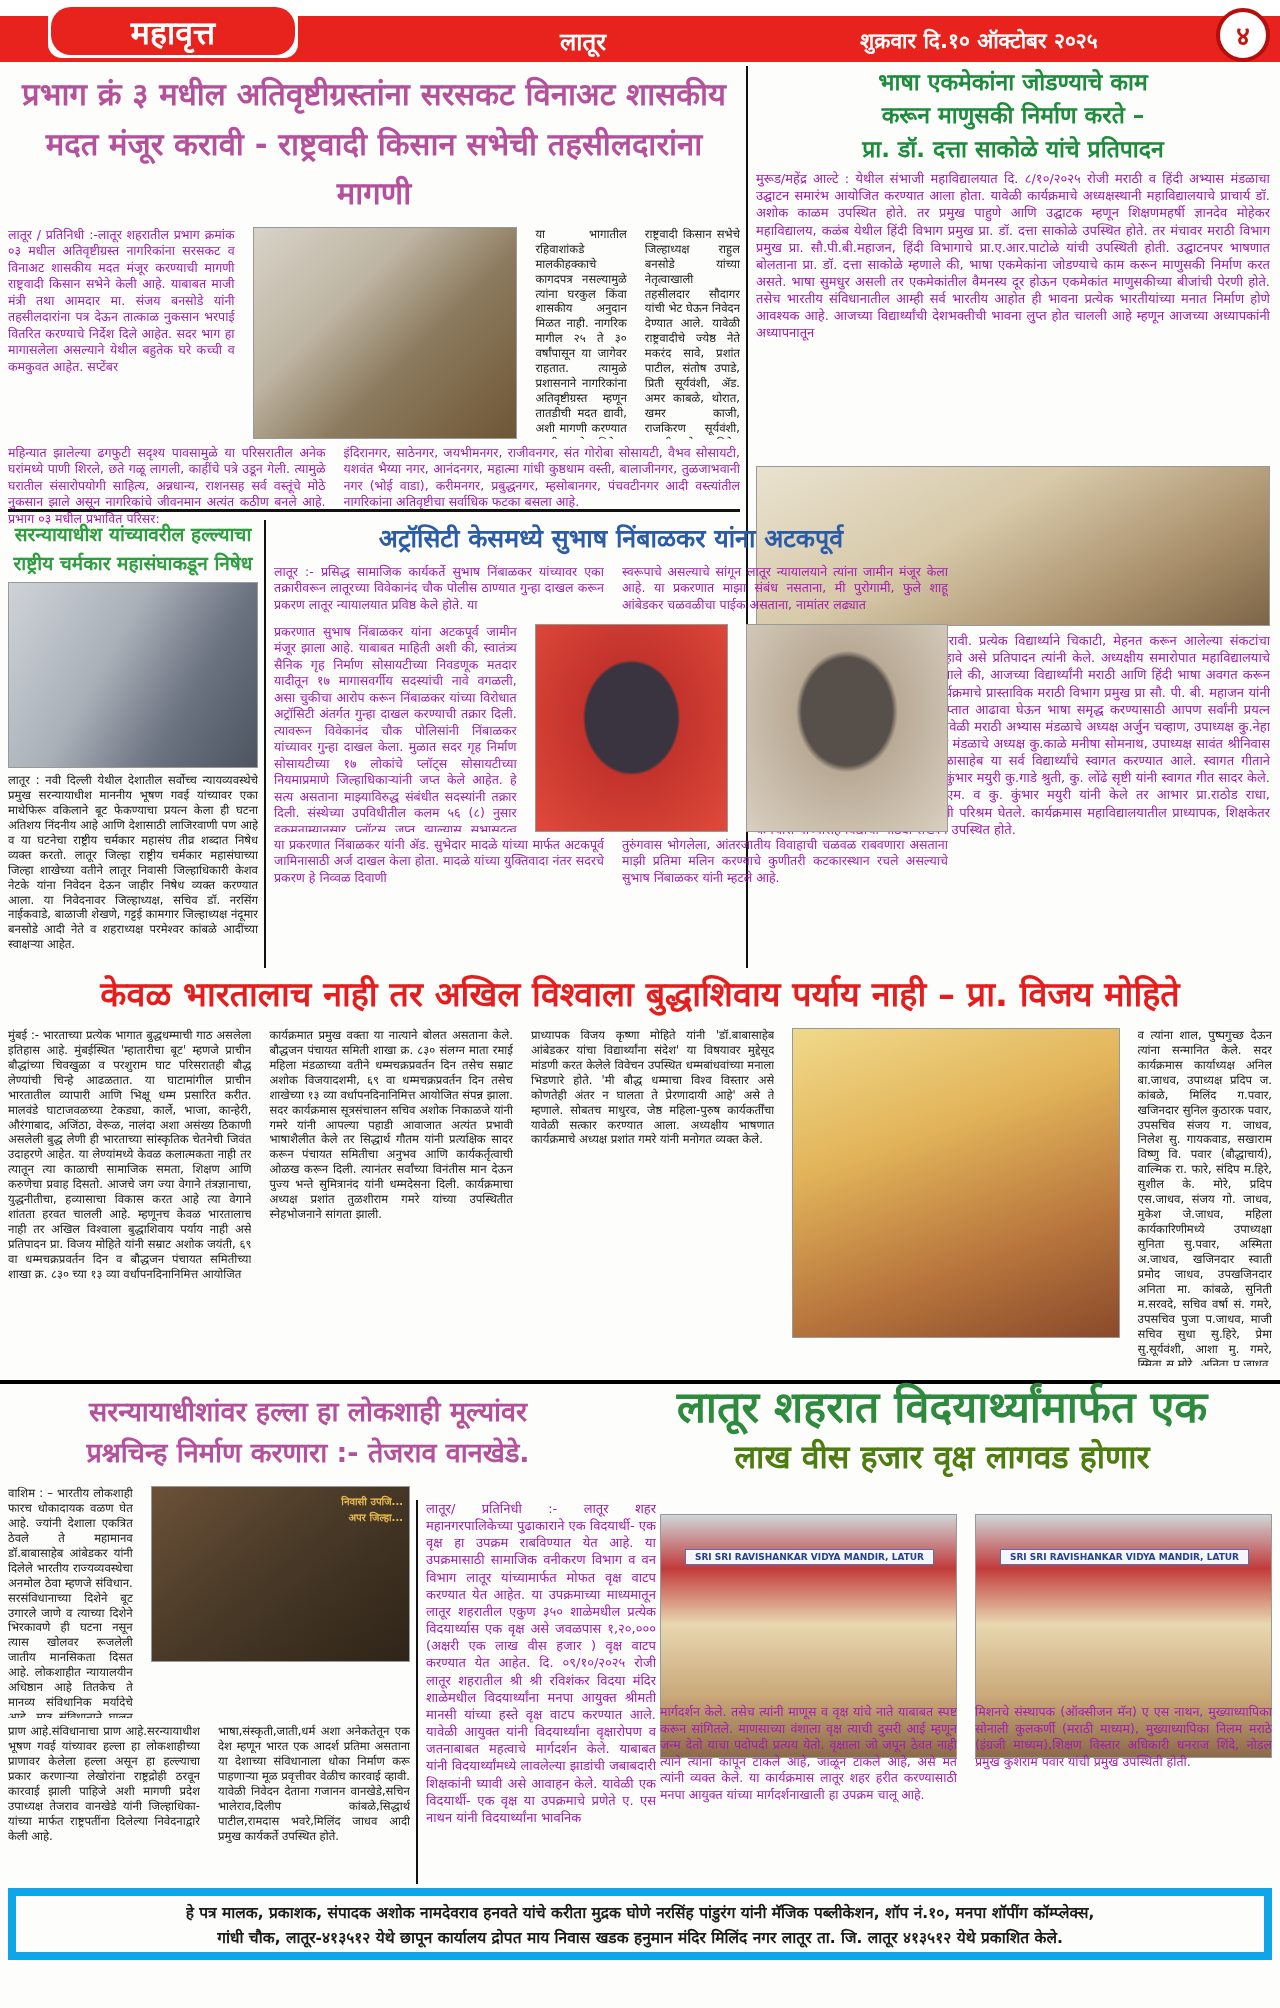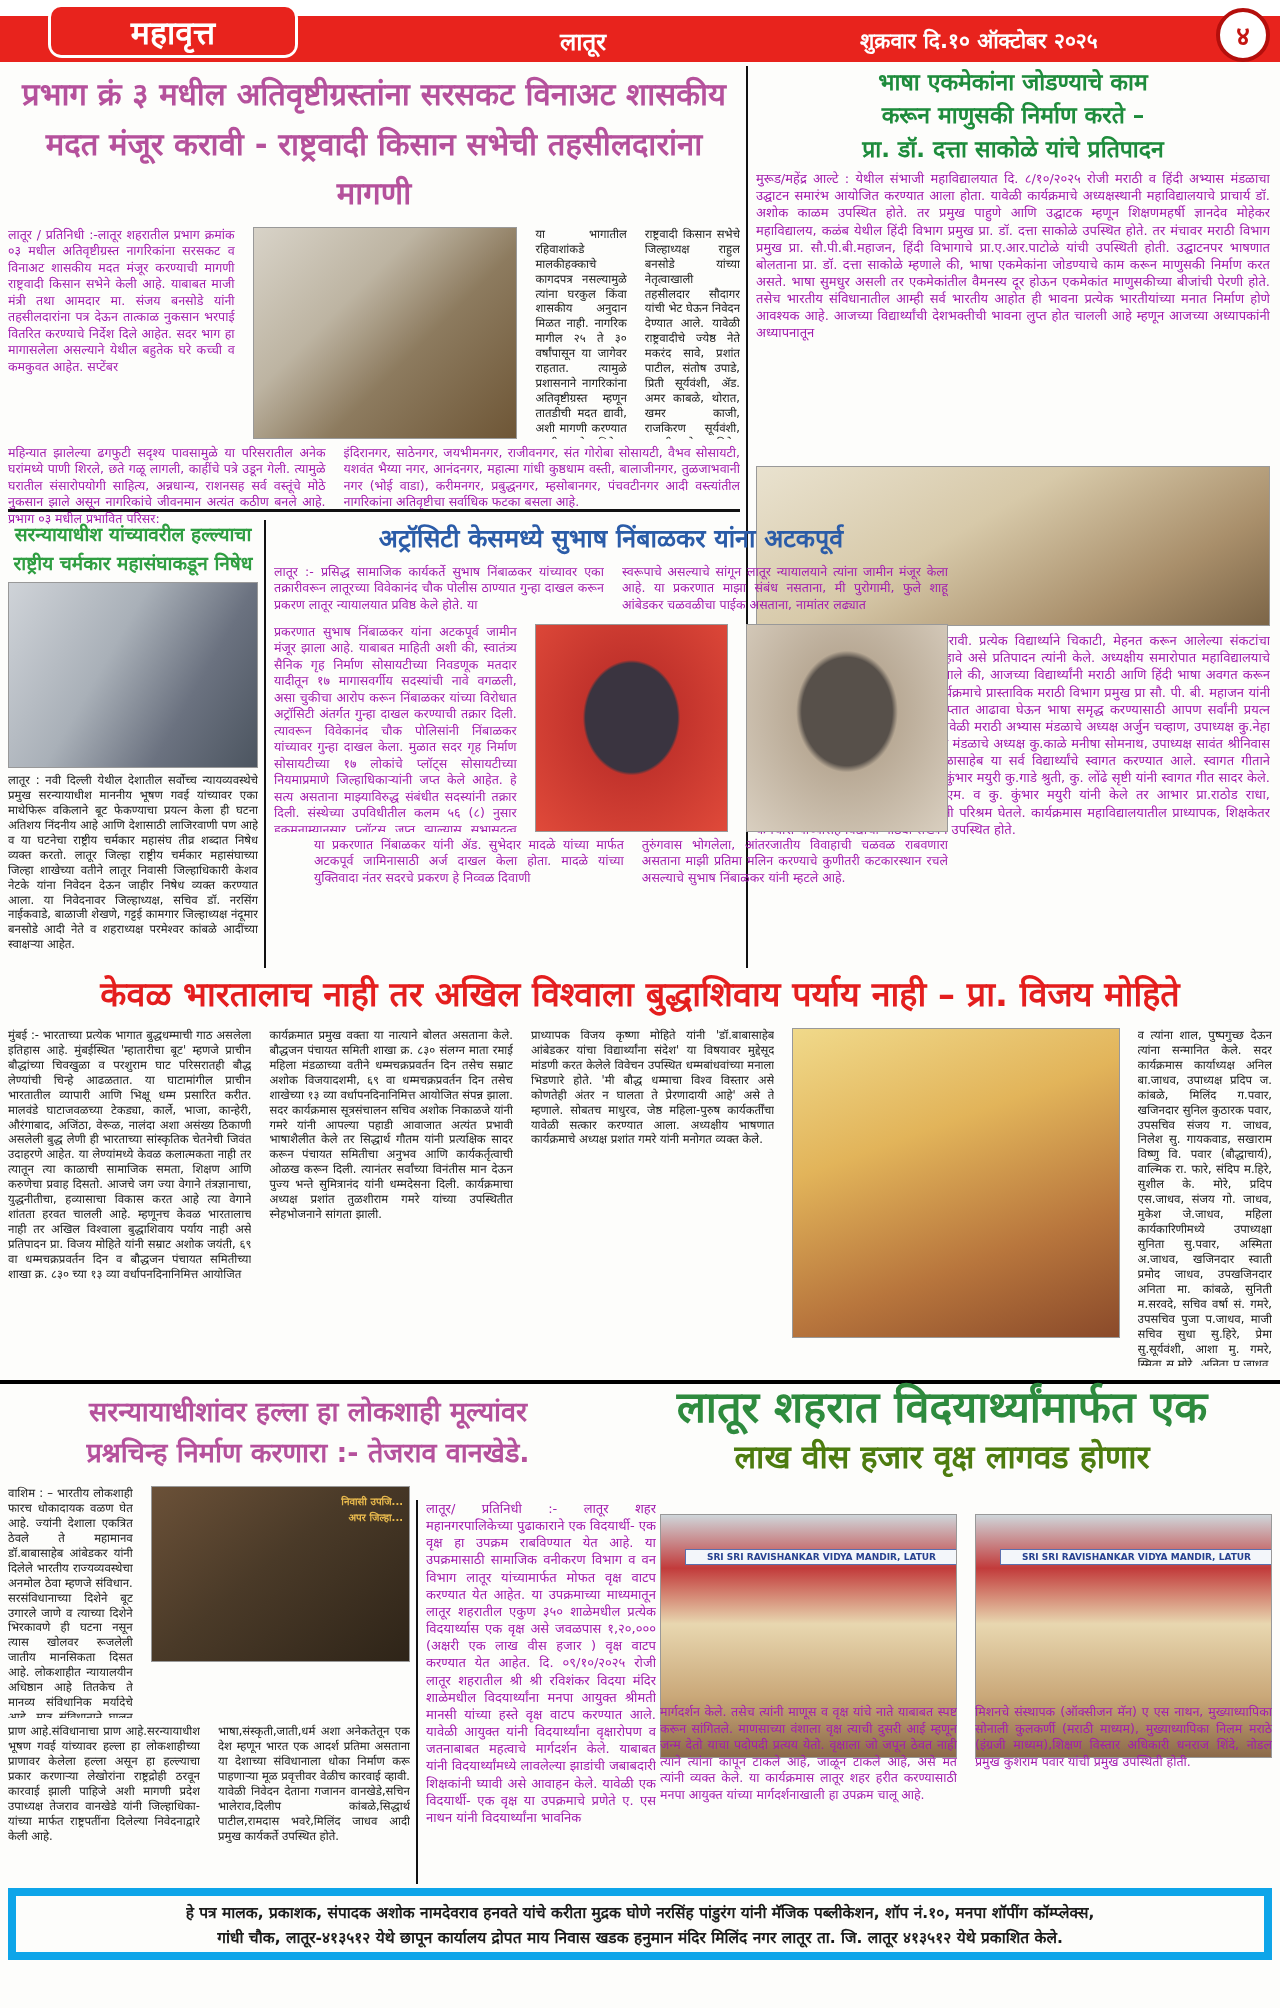--- a/index.html
+++ b/index.html
@@ -2,41 +2,41 @@
 <html><head>
 <meta charset="utf-8">
 <style>
   html,body{margin:0;padding:0;background:#e9e7e2;}
   #page{position:relative;width:1280px;height:2008px;background:#fdfdfb;margin:0 auto;
         font-family:"DejaVu Sans","Liberation Sans",sans-serif;color:#1c1c1c;overflow:hidden;}
   
   #masthead{position:absolute;left:0;top:0;width:1280px;height:62px;background:#e8231d;}
   #masthead:before{content:"";position:absolute;left:0;top:0;width:1280px;height:16px;background:#ffffff;}
   .logo-wrap{position:absolute;left:48px;top:4px;width:250px;height:54px;background:#ffffff;border-radius:14px;padding:3px;box-sizing:border-box;}
-  .logo-inner{width:100%;height:100%;background:#e8231d;border-radius:10px;display:flex;align-items:center;justify-content:center;
+  .logo-inner{width:100%;height:100%;background:#e8231d;border-radius:20px;display:flex;align-items:center;justify-content:center;
               color:#fff;font-weight:bold;font-size:32px;}
   .mast-city{position:absolute;left:560px;top:24px;color:#fff;font-weight:bold;font-size:24px;}
   .mast-date{position:absolute;left:860px;top:26px;color:#fff;font-weight:bold;font-size:21px;}
   .page-circle{position:absolute;right:10px;top:8px;width:46px;height:46px;border-radius:50%;background:#fff;border:4px solid #b40f0c;
                display:flex;align-items:center;justify-content:center;color:#c41511;font-weight:bold;font-size:26px;}
   
   .hl{font-weight:bold;text-align:center;overflow:hidden;}
   .body-txt{font-size:12.5px;line-height:1.32;text-align:justify;overflow:hidden;color:#a21caf;}
   .small-txt{font-size:11.5px;line-height:1.3;text-align:justify;overflow:hidden;color:#222;}
   .photo{position:relative;overflow:hidden;border:1px solid #999;box-sizing:border-box;}
   .ph-office{background:linear-gradient(135deg,#d8d3c8 0%,#bdb4a2 35%,#8d7b5f 60%,#6e5636 100%);}
   .ph-meeting{background:linear-gradient(120deg,#cfd3d8 0%,#a9b0b8 40%,#6b7280 70%,#4c5560 100%);}
   .ph-class{background:linear-gradient(150deg,#e9e2cf 0%,#d7c9a9 40%,#a98f6b 75%,#7c6547 100%);}
   .ph-portrait-red{background:radial-gradient(ellipse at 50% 45%,#3a3440 0%,#3a3440 34%,#c2332c 36%,#e04a3a 100%);}
   .ph-portrait-grey{background:radial-gradient(ellipse at 50% 42%,#57504a 0%,#57504a 32%,#b9aa96 36%,#d9cfc0 100%);}
   .ph-hall{background:linear-gradient(160deg,#f0d98a 0%,#e2b45a 35%,#b8763d 70%,#8a4a2a 100%);}
   .ph-office2{background:linear-gradient(140deg,#6b5138 0%,#4a3a28 45%,#2e2418 100%);}
   .ph-school{background:linear-gradient(180deg,#cfd6da 0%,#c23b3b 22%,#e8d7b0 45%,#caa879 75%,#8c6a4a 100%);}
   .banner-strip{position:absolute;left:8%;top:14%;width:84%;background:#f3f6fa;border:1px solid #5b6fae;
-                color:#27418f;font-weight:bold;font-size:9px;text-align:center;padding:2px 12px;}
+                color:#27418f;font-weight:bold;font-size:9px;text-align:center;padding:2px 0;}
   .watermark{position:absolute;right:6px;top:8px;color:#e8b94d;font-size:10px;font-weight:bold;text-align:right;line-height:1.4;}
   .vline-left{border-left:2px solid #111;}
   .row{display:flex;gap:18px;}
 </style>
 </head>
 <body>
 
 <div id="page">
 
   <div id="masthead">
@@ -83,21 +83,21 @@
     <div class="hl" style="color:#2b5ca8;font-size:25px;line-height:1.5;">अट्रॉसिटी केसमध्ये सुभाष निंबाळकर यांना अटकपूर्व</div>
     <div class="row" style="margin-top:6px;height:56px;">
       <div class="body-txt" style="width:334px;height:56px;">लातूर :- प्रसिद्ध सामाजिक कार्यकर्ते सुभाष निंबाळकर यांच्यावर एका तक्रारीवरून लातूरच्या विवेकानंद चौक पोलीस ठाण्यात गुन्हा दाखल करून प्रकरण लातूर न्यायालयात प्रविष्ठ केले होते. या</div>
       <div class="body-txt" style="width:330px;height:56px;">स्वरूपाचे असल्याचे सांगून लातूर न्यायालयाने त्यांना जामीन मंजूर केला आहे. या प्रकरणात माझा संबंध नसताना, मी पुरोगामी, फुले शाहू आंबेडकर चळवळीचा पाईक असताना, नामांतर लढ्यात</div>
     </div>
     <div class="row" style="margin-top:4px;height:208px;">
       <div class="body-txt" style="width:248px;height:208px;">प्रकरणात सुभाष निंबाळकर यांना अटकपूर्व जामीन मंजूर झाला आहे. याबाबत माहिती अशी की, स्वातंत्र्य सैनिक गृह निर्माण सोसायटीच्या निवडणूक मतदार यादीतून १७ मागासवर्गीय सदस्यांची नावे वगळली, असा चुकीचा आरोप करून निंबाळकर यांच्या विरोधात अट्रॉसिटी अंतर्गत गुन्हा दाखल करण्याची तक्रार दिली. त्यावरून विवेकानंद चौक पोलिसांनी निंबाळकर यांच्यावर गुन्हा दाखल केला. मुळात सदर गृह निर्माण सोसायटीच्या १७ लोकांचे प्लॉट्स सोसायटीच्या नियमाप्रमाणे जिल्हाधिकाऱ्यांनी जप्त केले आहेत. हे सत्य असताना माझ्याविरुद्ध संबंधीत सदस्यांनी तक्रार दिली. संस्थेच्या उपविधीतील कलम ५६ (८) नुसार हुकूमनाम्यानुसार प्लॉट्स जप्त झाल्यास सभासदत्व समाप्त होते. याबाबतचे कागदपत्र सादर केले असताना पोलीस निरीक्षक संतोष पाटील यांनी सुभाष निंबाळकरांवर गुन्हा दाखल केला.</div>
       <div class="photo ph-portrait-red" style="width:198px;height:208px;"></div>
       <div class="photo ph-portrait-grey" style="width:206px;height:208px;"></div>
     </div>
-    <div class="row" style="margin-top:5px;height:90px;margin-left:40px;">
+    <div class="row" style="margin-top:5px;height:90px;">
       <div class="body-txt" style="width:334px;height:90px;">या प्रकरणात निंबाळकर यांनी ॲड. सुभेदार मादळे यांच्या मार्फत अटकपूर्व जामिनासाठी अर्ज दाखल केला होता. मादळे यांच्या युक्तिवादा नंतर सदरचे प्रकरण हे निव्वळ दिवाणी</div>
       <div class="body-txt" style="width:330px;height:90px;">तुरुंगवास भोगलेला, आंतरजातीय विवाहाची चळवळ राबवणारा असताना माझी प्रतिमा मलिन करण्याचे कुणीतरी कटकारस्थान रचले असल्याचे सुभाष निंबाळकर यांनी म्हटले आहे.</div>
     </div>
   </div>
 
   <div style="position:absolute;left:8px;top:972px;width:1264px;height:406px;">
     <div class="hl" style="color:#e41e1e;font-size:34px;line-height:1.35;">केवळ भारतालाच नाही तर अखिल विश्वाला बुद्धाशिवाय पर्याय नाही – प्रा. विजय मोहिते</div>
     <div class="row" style="margin-top:10px;height:338px;">
       <div class="small-txt" style="width:250px;height:338px;">मुंबई :- भारताच्या प्रत्येक भागात बुद्धधम्माची गाठ असलेला इतिहास आहे. मुंबईस्थित 'म्हातारीचा बूट' म्हणजे प्राचीन बौद्धांच्या चिवखुळा व परशुराम घाट परिसरातही बौद्ध लेण्यांची चिन्हे आढळतात. या घाटामांगील प्राचीन भारतातील व्यापारी आणि भिक्षू धम्म प्रसारित करीत. मालवंडे घाटाजवळच्या टेकड्या, कार्ले, भाजा, कान्हेरी, औरंगाबाद, अजिंठा, वेरूळ, नालंदा अशा असंख्य ठिकाणी असलेली बुद्ध लेणी ही भारताच्या सांस्कृतिक चेतनेची जिवंत उदाहरणे आहेत. या लेण्यांमध्ये केवळ कलात्मकता नाही तर त्यातून त्या काळाची सामाजिक समता, शिक्षण आणि करुणेचा प्रवाह दिसतो. आजचे जग ज्या वेगाने तंत्रज्ञानाचा, युद्धनीतीचा, हव्यासाचा विकास करत आहे त्या वेगाने शांतता हरवत चालली आहे. म्हणूनच केवळ भारतालाच नाही तर अखिल विश्वाला बुद्धाशिवाय पर्याय नाही असे प्रतिपादन प्रा. विजय मोहिते यांनी सम्राट अशोक जयंती, ६९ वा धम्मचक्रप्रवर्तन दिन व बौद्धजन पंचायत समितीच्या शाखा क्र. ८३० च्या १३ व्या वर्धापनदिनानिमित्त आयोजित</div>
       <div class="small-txt" style="width:250px;height:338px;">कार्यक्रमात प्रमुख वक्ता या नात्याने बोलत असताना केले. बौद्धजन पंचायत समिती शाखा क्र. ८३० संलग्न माता रमाई महिला मंडळाच्या वतीने धम्मचक्रप्रवर्तन दिन तसेच सम्राट अशोक विजयादशमी, ६९ वा धम्मचक्रप्रवर्तन दिन तसेच शाखेच्या १३ व्या वर्धापनदिनानिमित्त आयोजित संपन्न झाला. सदर कार्यक्रमास सूत्रसंचालन सचिव अशोक निकाळजे यांनी गमरे यांनी आपल्या पहाडी आवाजात अत्यंत प्रभावी भाषाशैलीत केले तर सिद्धार्थ गौतम यांनी प्रत्यक्षिक सादर करून पंचायत समितीचा अनुभव आणि कार्यकर्तृत्वाची ओळख करून दिली. त्यानंतर सर्वांच्या विनंतीस मान देऊन पुज्य भन्ते सुमित्रानंद यांनी धम्मदेसना दिली. कार्यक्रमाचा अध्यक्ष प्रशांत तुळशीराम गमरे यांच्या उपस्थितीत स्नेहभोजनाने सांगता झाली.</div>

